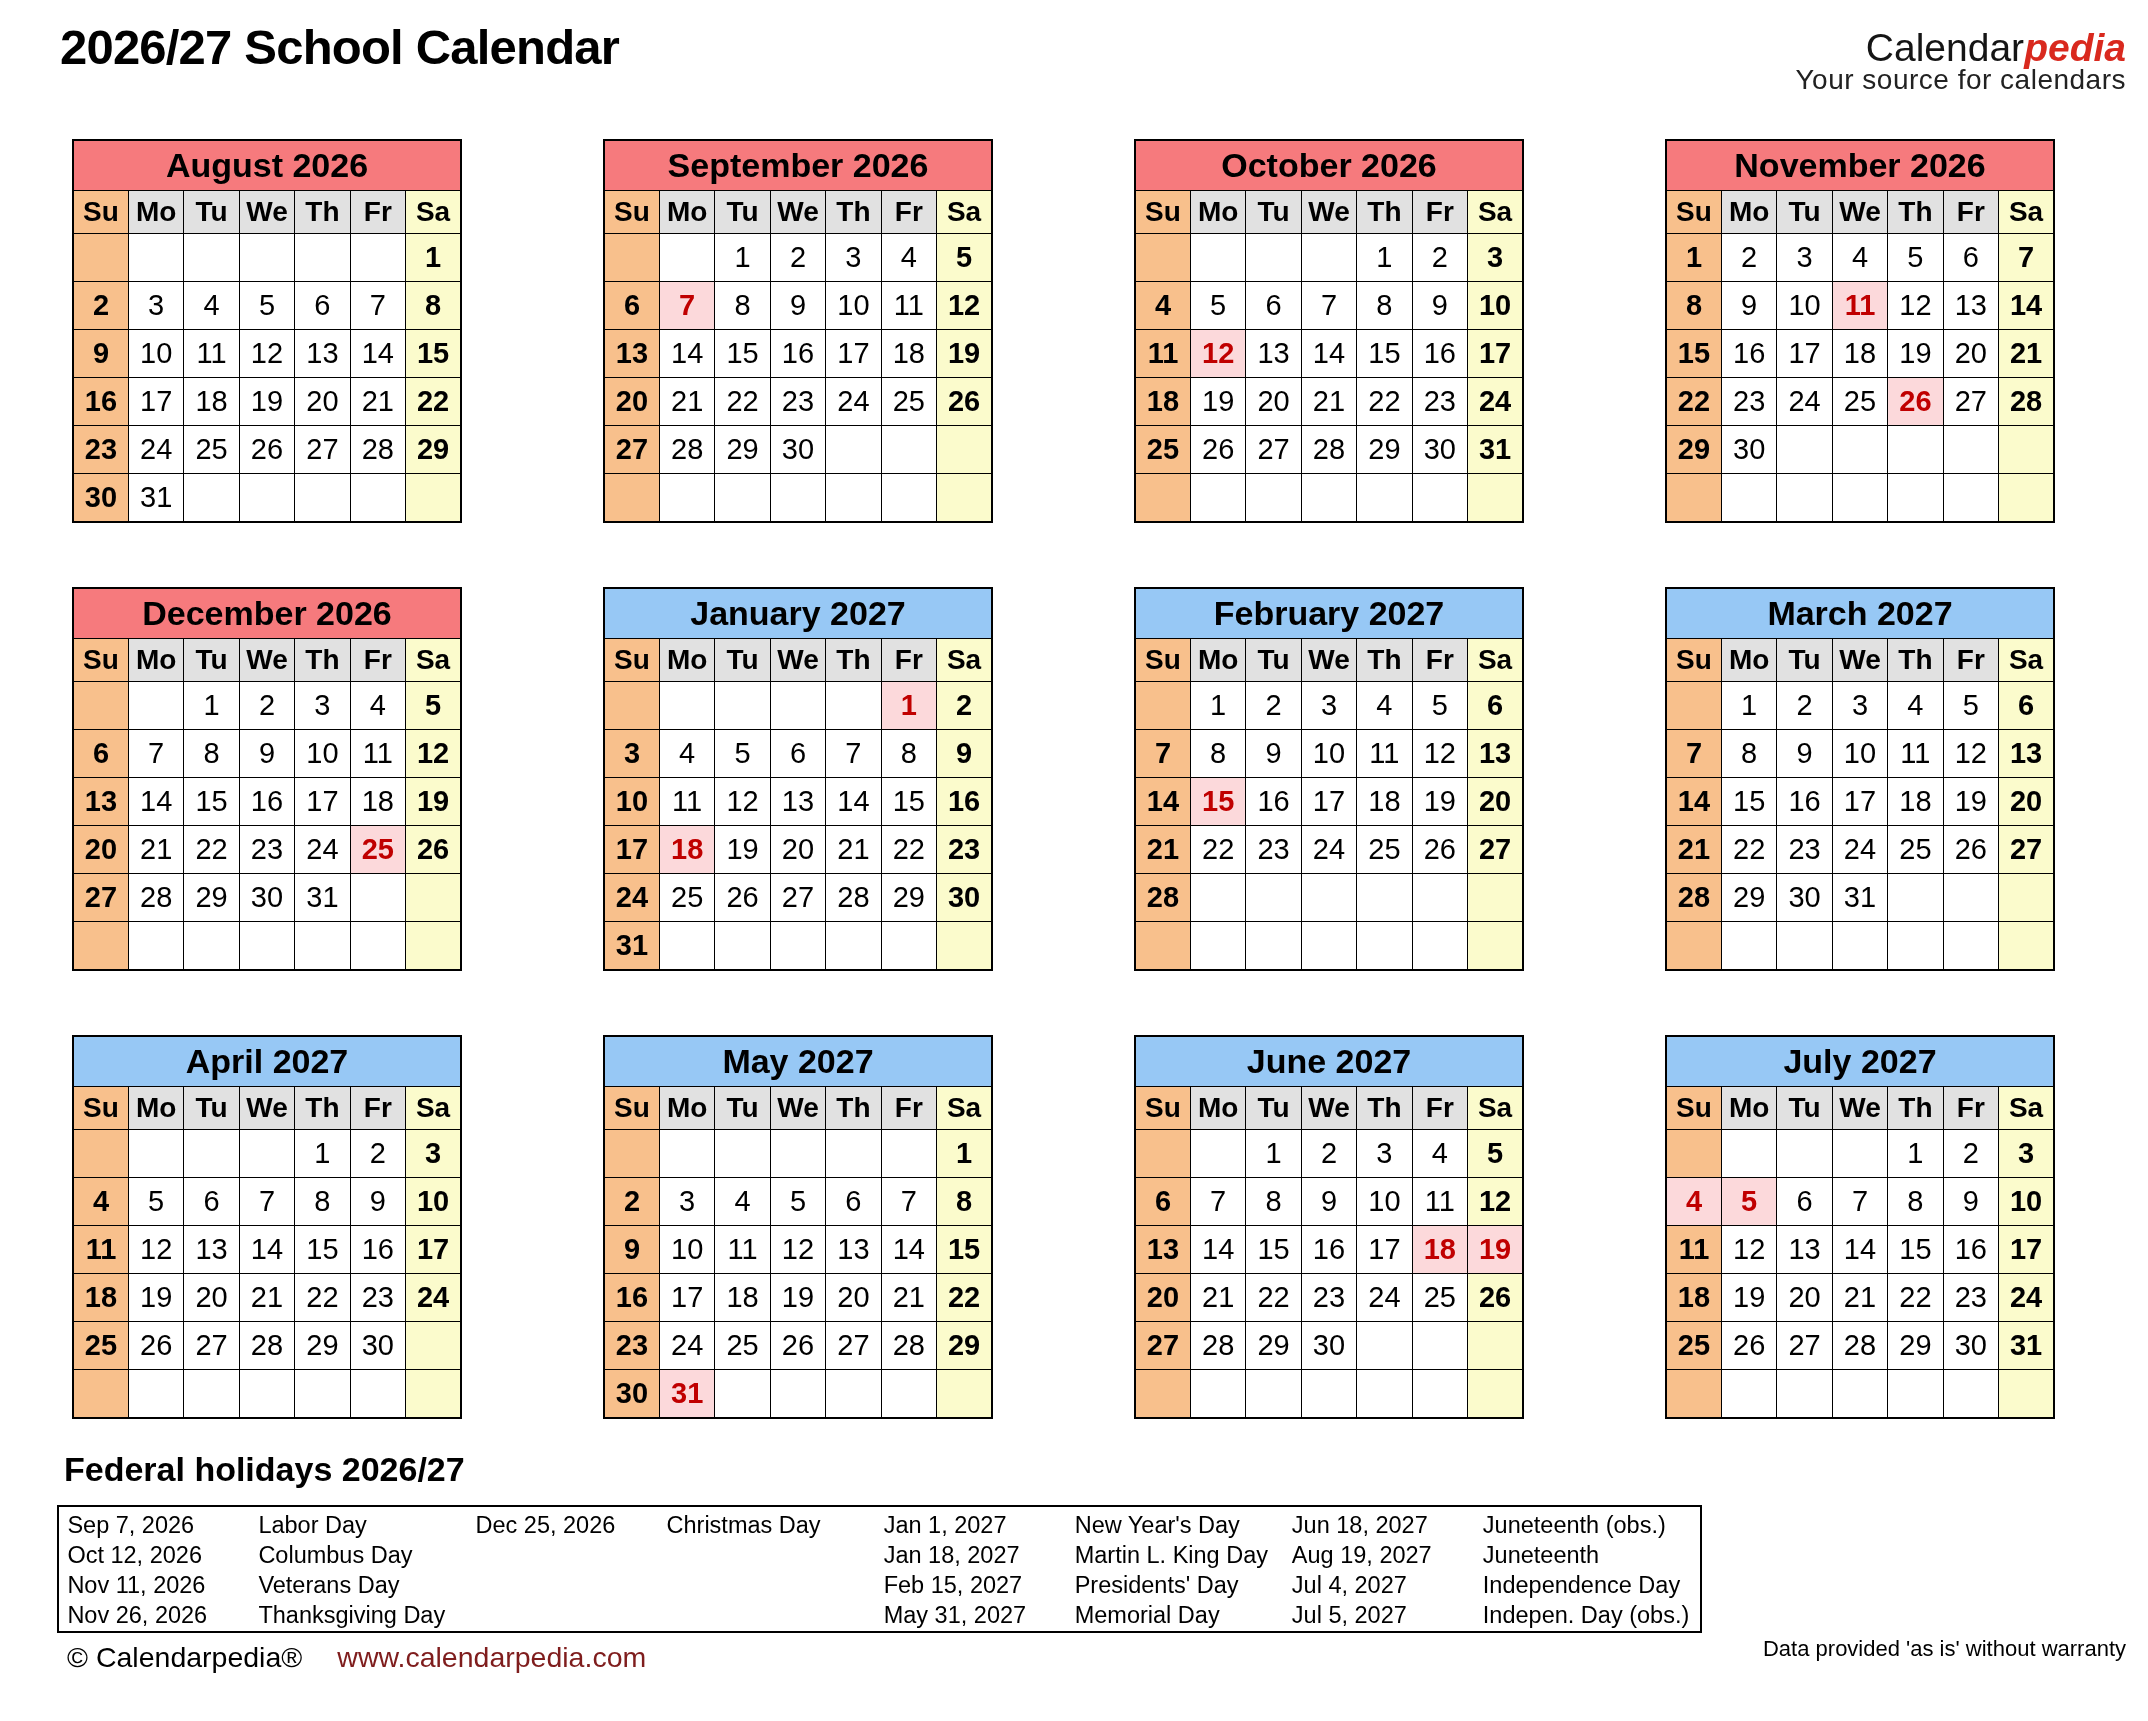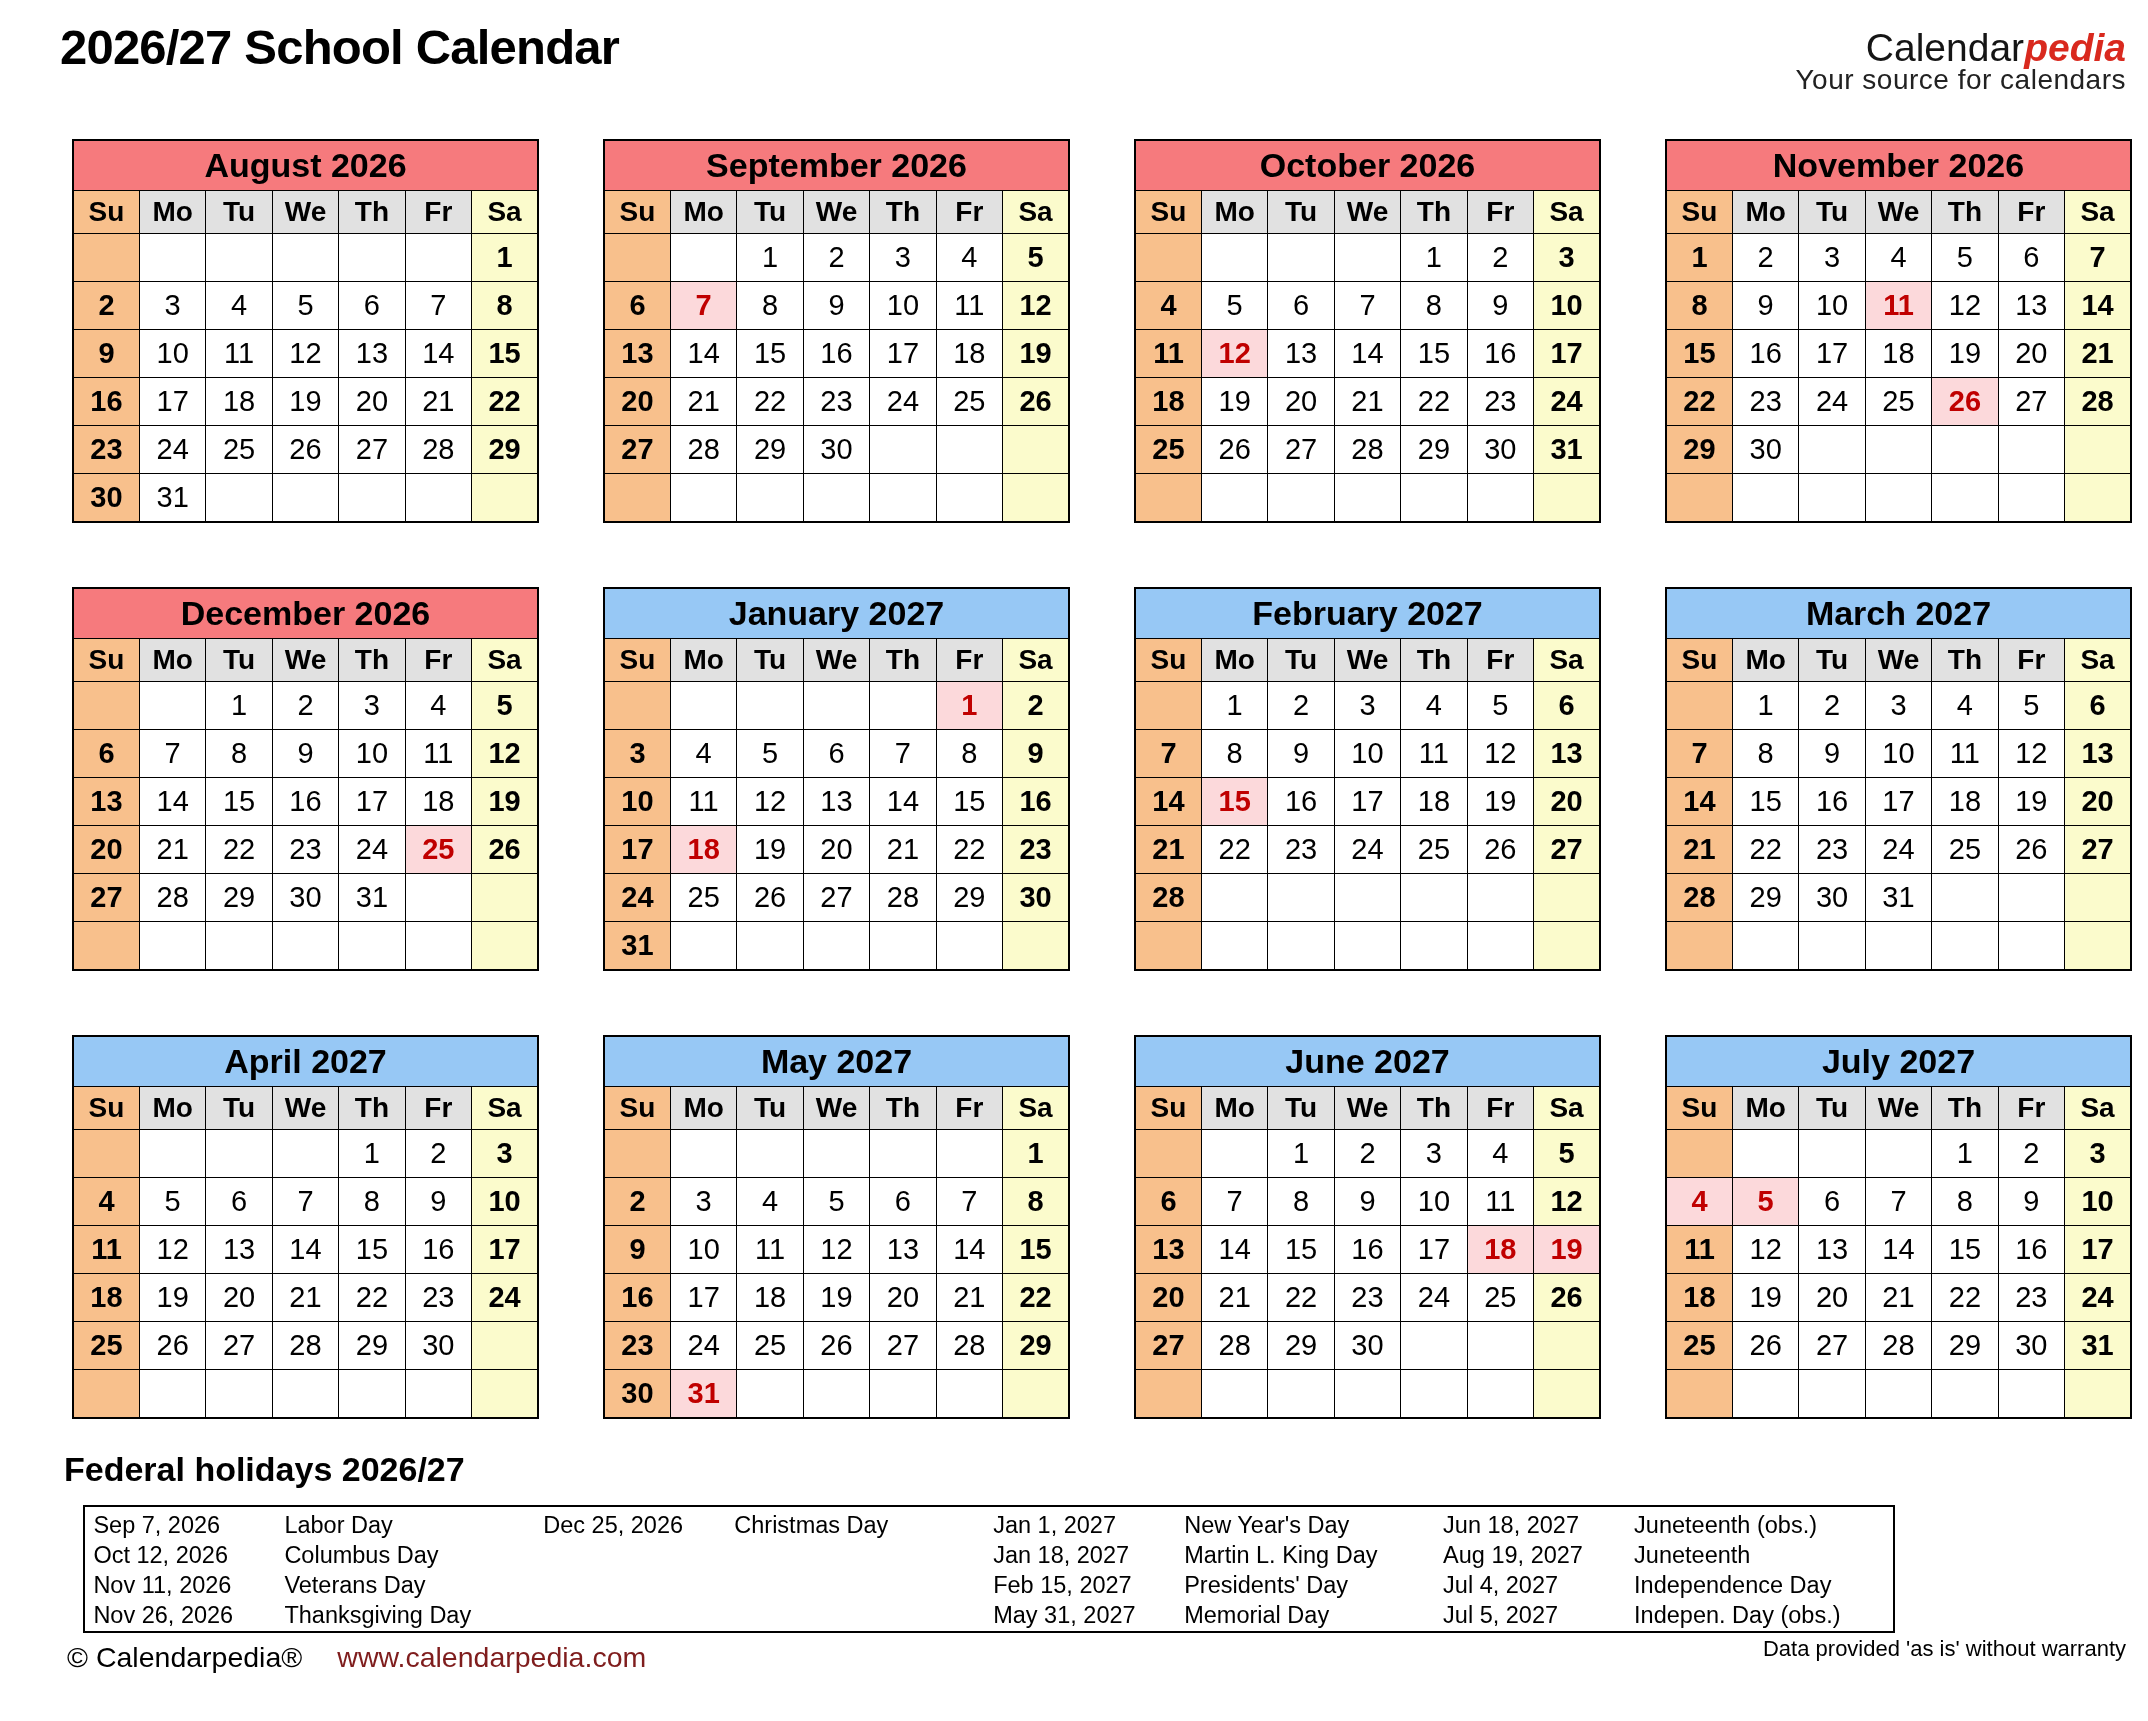--- a/index.html
+++ b/index.html
@@ -9,35 +9,35 @@
   .title{position:absolute;left:60px;top:18.5px;font-size:49px;font-weight:bold;letter-spacing:-0.8px;}
 
   .logo{position:absolute;right:22px;top:27px;text-align:right;white-space:nowrap;}
   .logo-line{font-size:39px;line-height:42px;color:#151515;}
   .logo-red{color:var(--logo-red,#d9291e);font-weight:bold;font-style:italic;margin-top:48px;}
   .logo-tag{font-size:28px;line-height:22px;color:#222;letter-spacing:0.5px;}
 
   .months{position:absolute;left:72px;top:139px;display:grid;
           grid-template-columns:repeat(4,467px);column-gap:64px;row-gap:64px;}
 
-  table.month{border-collapse:collapse;width:467px;table-layout:fixed;border:2.5px solid #000;}
+  table.month{border-collapse:collapse;width:390px;table-layout:fixed;border:2.5px solid #000;}
   table.month td{border:1.7px solid #000;text-align:center;padding:0;overflow:hidden;}
   .mh{height:49px;font-size:34px;font-weight:bold;}
   table.month.red .mh{background:var(--red-header,#f67a7d);}
   table.month.blue .mh{background:var(--blue-header,#97c8f5);}
   .dh{height:42px;font-size:28px;font-weight:bold;background:var(--weekday-header,#e1e1e1);}
   .dh.su{background:var(--sunday-col,#f8c08c);}
   .dh.sa{background:var(--saturday-col,#fbfbcc);}
   .dc{height:47px;font-size:29px;background:#fff;}
   .dc.su{background:var(--sunday-col,#f8c08c);font-weight:bold;}
   .dc.sa{background:var(--saturday-col,#fbfbcc);font-weight:bold;}
   .dc.hol{background:var(--holiday-bg,#fcd9db);color:var(--holiday-text,#c00000);font-weight:bold;}
 
   .fh-title{position:absolute;left:64px;top:1450px;font-size:34px;font-weight:bold;}
-  .fh-table{position:absolute;left:83px;top:1505px;width:1812px;height:128px;
+  .fh-table{position:absolute;left:57px;top:1505px;width:1645px;height:128px;
             border:2.5px solid #000;box-sizing:border-box;display:grid;
             grid-template-columns:repeat(4,1fr);padding:3.4px 0 0 8.4px;}
   .fh-row{display:grid;grid-template-columns:191px 1fr;font-size:23.5px;line-height:30px;white-space:nowrap;}
 
   .footer-left{position:absolute;left:67px;top:1641px;font-size:28.5px;}
   .footer-url{margin-left:35px;color:#7f1d1d;text-decoration:none;}
   .footer-right{position:absolute;right:22px;top:1636px;font-size:22px;}
 </style>
 </head>
 <body>

